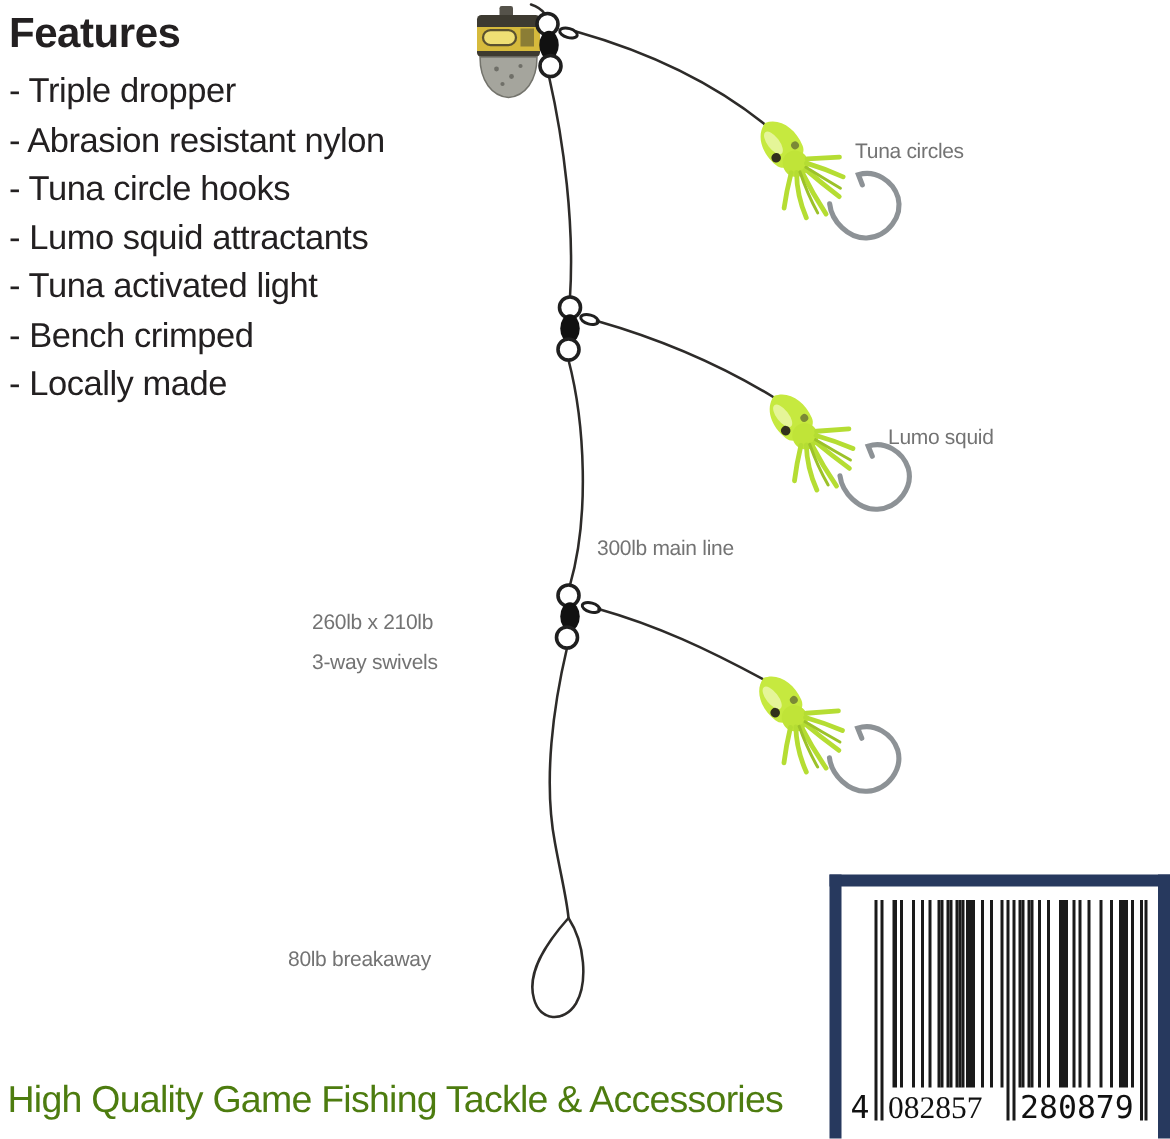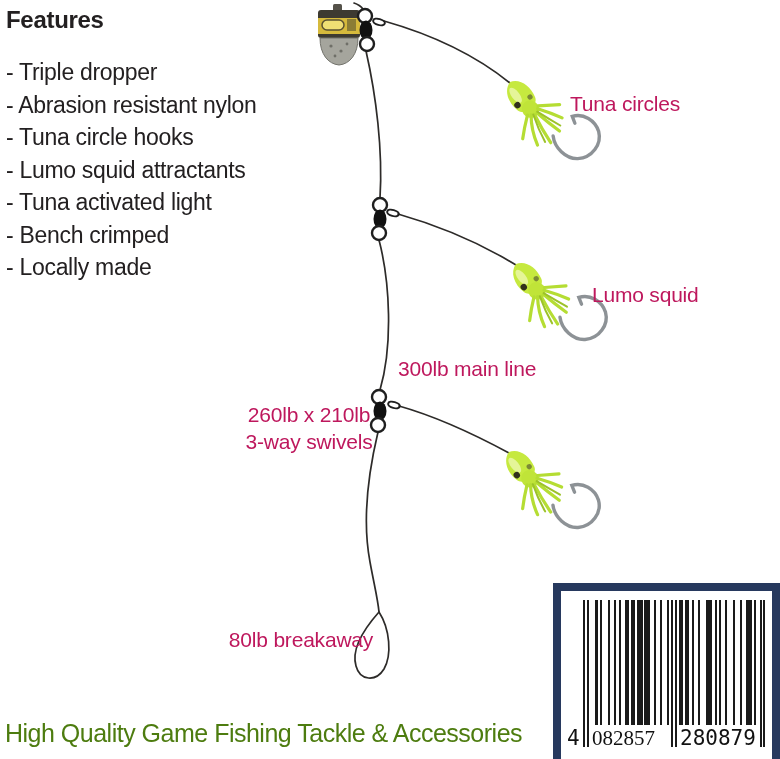--- a/index.html
+++ b/index.html
@@ -6,28 +6,28 @@
   body{
     width:780px;height:759px;position:relative;overflow:hidden;
     background:#ffffff;
     font-family:"Liberation Sans", sans-serif;
     color:#232021;
   }
   .abs{position:absolute;}
   
   .features{left:6px;top:6px;width:310px;}
   .features h1{
-    margin:0 0 22px 0;font-size:24px;font-weight:600;letter-spacing:-0.3px;color:#232021;
+    margin:0 0 6px 0;font-size:28px;font-weight:600;letter-spacing:-0.3px;color:#232021;
   }
   .features .item{
     font-size:23px;line-height:32.5px;letter-spacing:-0.3px;white-space:nowrap;color:#232021;
   }
   
-  .dlabel{font-size:21px;letter-spacing:-0.2px;color:#be185d;white-space:nowrap;}
-  .dlabel.center{text-align:center;white-space:normal;line-height:27px;margin-left:24px;}
+  .dlabel{font-size:14px;letter-spacing:-0.2px;color:#737373;white-space:nowrap;}
+  .dlabel.center{text-align:left;white-space:normal;line-height:27px;}
   .label-tuna{left:570px;top:92px;}
   .label-lumo{left:592px;top:283px;}
   .label-mainline{left:398px;top:357px;}
   .label-swivels{left:208px;top:401px;width:154px;}
   .label-sinker{left:192px;top:626px;width:170px;}
   
   .tagline{
     left:5px;top:719px;font-size:25px;letter-spacing:-0.5px;color:#4d7c0f;white-space:nowrap;
   }
   

